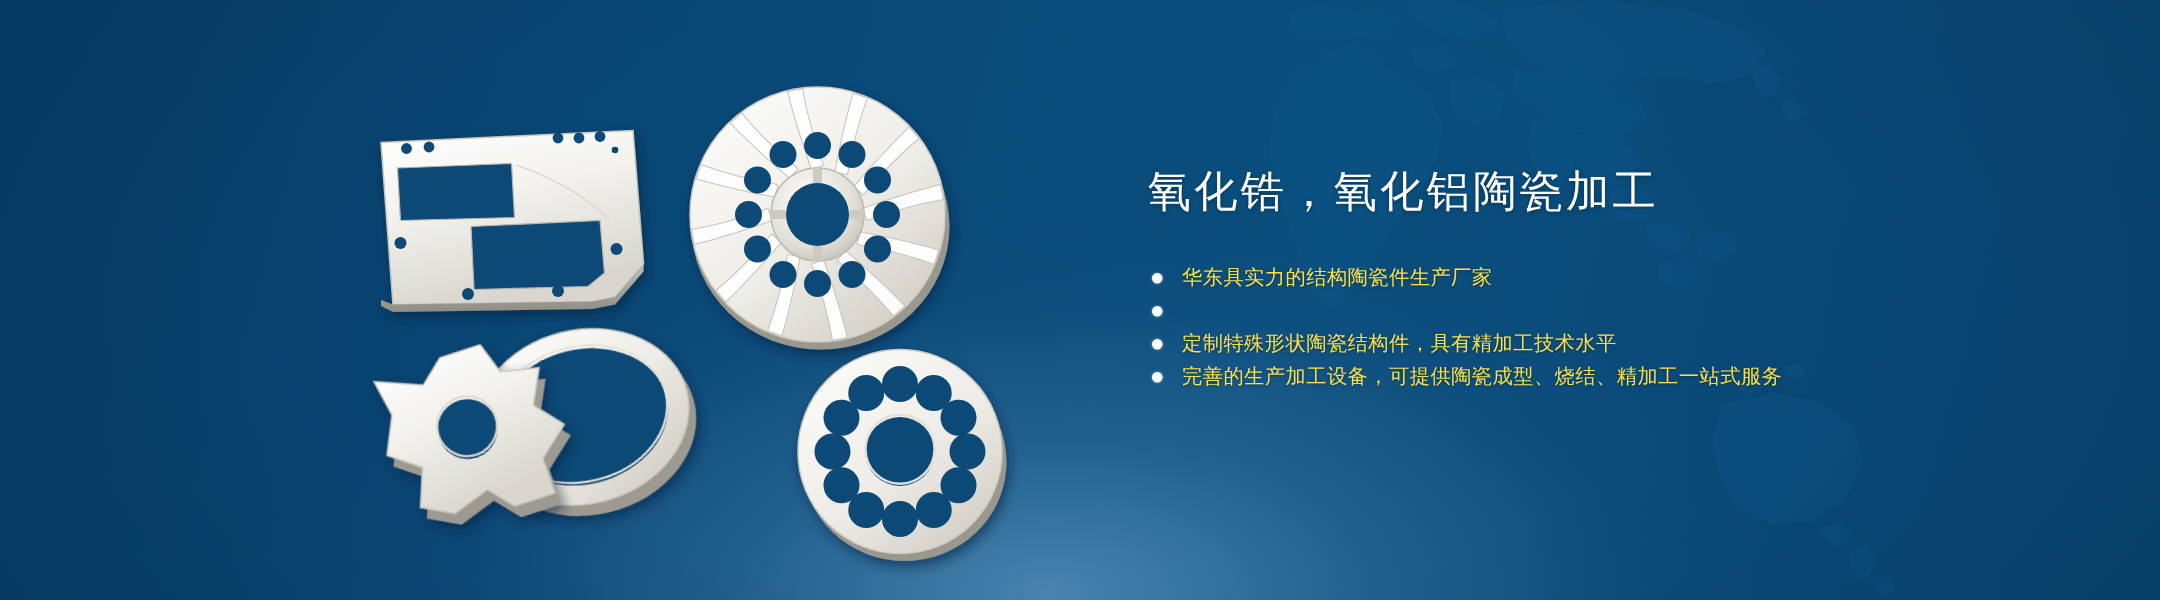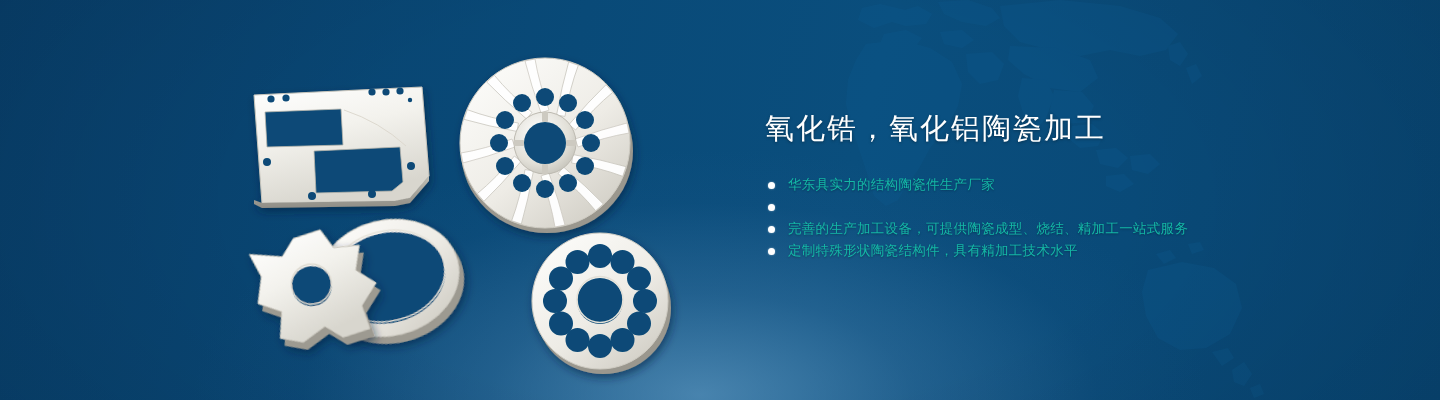--- a/index.html
+++ b/index.html
@@ -36,21 +36,21 @@
   .bullets{list-style:none;margin:26px 0 0 3px;padding:0;}
   .bullet-row{
     display:flex;align-items:center;height:22px;margin-bottom:0px;
   }
   .bullet-dot{
     width:7px;height:7px;border-radius:50%;background:#ffffff;
     flex:0 0 auto;margin-right:13px;
     box-shadow:0 0 2px rgba(255,255,255,.5);
   }
   .bullet-text{
-    color:#14b8a6;font-size:13.5px;line-height:22px;letter-spacing:.3px;
+    color:#fde047;font-size:13.5px;line-height:22px;letter-spacing:.3px;
     white-space:nowrap;text-shadow:0 1px 2px rgba(0,0,0,.3);
   }
   
   .products{position:absolute;left:240px;top:48px;width:460px;height:340px;}
   .products svg{display:block;width:100%;height:100%;}
 </style>
 </head>
 <body>
 
 <div class="banner">
@@ -271,22 +271,22 @@
     <ul class="bullets">
       <li class="bullet-row">
         <span class="bullet-dot"></span>
         <span class="bullet-text">华东具实力的结构陶瓷件生产厂家</span>
       </li>
       <li class="bullet-row">
         <span class="bullet-dot"></span>
       </li>
       <li class="bullet-row">
         <span class="bullet-dot"></span>
+        <span class="bullet-text">定制特殊形状陶瓷结构件，具有精加工技术水平</span>
+      </li>
+      <li class="bullet-row">
+        <span class="bullet-dot"></span>
         <span class="bullet-text">完善的生产加工设备，可提供陶瓷成型、烧结、精加工一站式服务</span>
-      </li>
-      <li class="bullet-row">
-        <span class="bullet-dot"></span>
-        <span class="bullet-text">定制特殊形状陶瓷结构件，具有精加工技术水平</span>
       </li>
     </ul>
   </div>
 
 </div>
 
 </body></html>

